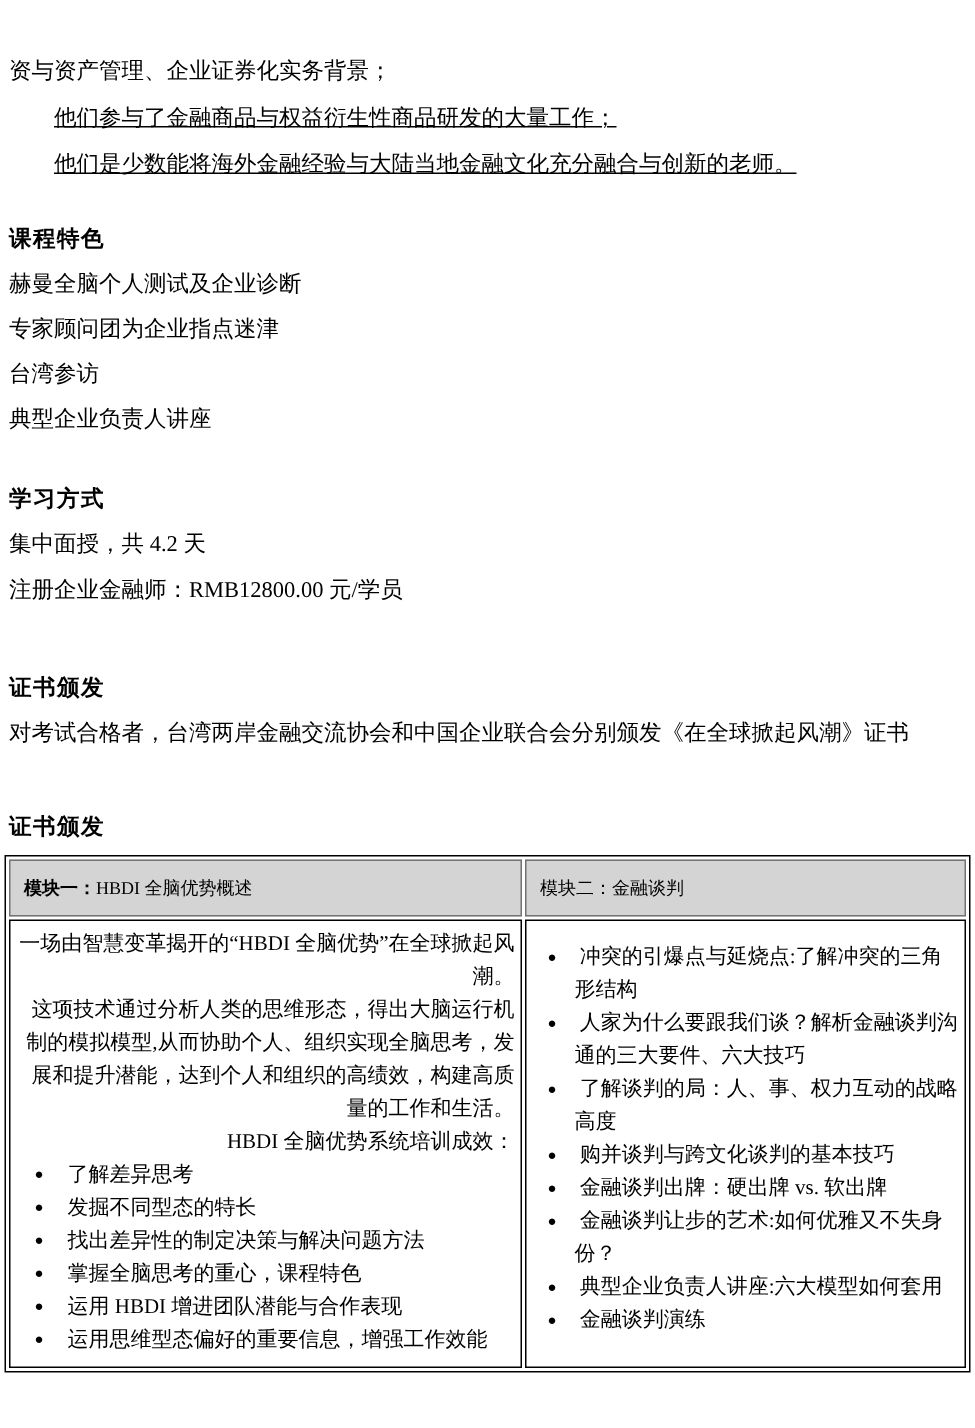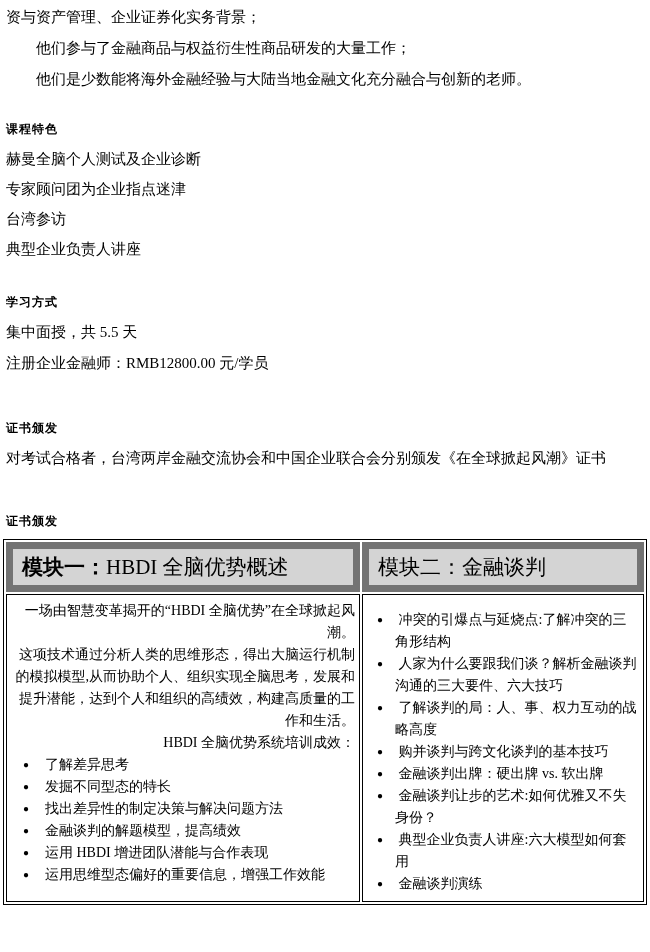--- a/index.html
+++ b/index.html
@@ -1,40 +1,40 @@
 <!DOCTYPE html>
 <html><head>
 <meta charset="utf-8">
 <style>
   html,body{margin:0;padding:0;}
   body{
     width:650px;height:952px;overflow:hidden;
     background:#ffffff;color:#000000;
     font-family:"Liberation Serif","DejaVu Serif",serif;
   }
-  .page{padding:2px 6px 0 6px;}
+  .page{padding:2px 6px 0 6px;margin-top:31px;}
   .line{margin:0;font-size:15px;line-height:31px;height:31px;}
-  .ind{padding-left:30px;}
-  .h{font-size:12px;font-weight:bold;margin:0;line-height:30px;height:30px;letter-spacing:1px;}
+  .ind{padding-left:30px;text-decoration:underline;}
+  .h{font-size:15px;font-weight:bold;margin:0;line-height:30px;height:30px;letter-spacing:1px;}
   .h-feat{margin-top:19px;}
   .item{line-height:30px;height:30px;}
   .h-method{margin-top:23px;}
   .h-fee{margin-top:30px;}
   .h-cert{margin-top:34px;}
   .h-curr{margin-top:32px;}
   table.modules{
     margin-top:3px;margin-left:-3px;
     width:644px;
     border-collapse:separate;border-spacing:2px;
     border:1px solid #000;
     table-layout:fixed;
   }
   th.hcell{
-    border:7px solid #737373;
-    text-align:left;font-size:21px;font-weight:normal;
+    border:1px solid #737373;
+    text-align:left;font-size:12px;font-weight:normal;
     padding:0 9px;height:36px;line-height:36px;
     white-space:nowrap;overflow:hidden;
   }
   th.c1{width:322px;}
   .bold{font-weight:bold;}
   td.bcell{
     border:1px solid #000;vertical-align:top;
     font-size:14px;line-height:22px;
     padding:5px 4px 6px 4px;
   }
@@ -55,21 +55,21 @@
   <p class="line ind">他们参与了金融商品与权益衍生性商品研发的大量工作；</p>
   <p class="line ind">他们是少数能将海外金融经验与大陆当地金融文化充分融合与创新的老师。</p>
 
   <h2 class="h h-feat">课程特色</h2>
   <p class="line item">赫曼全脑个人测试及企业诊断</p>
   <p class="line item">专家顾问团为企业指点迷津</p>
   <p class="line item">台湾参访</p>
   <p class="line item">典型企业负责人讲座</p>
 
   <h2 class="h h-method">学习方式</h2>
-  <p class="line">集中面授，共 5.5 天</p>
+  <p class="line">集中面授，共 4.2 天</p>
 
   <p class="line">注册企业金融师：RMB12800.00 元/学员</p>
 
   <h2 class="h h-cert">证书颁发</h2>
   <p class="line">对考试合格者，台湾两岸金融交流协会和中国企业联合会分别颁发《在全球掀起风潮》证书</p>
 
   <h2 class="h h-curr">证书颁发</h2>
 
   <table class="modules">
     <tbody>
@@ -78,21 +78,21 @@
       <th class="hcell bold" style="background:#d4d4d4;font-family:Liberation Serif, serif;">模块二：金融谈判</th>
     </tr>
     <tr>
       <td class="bcell">
         <p class="cp">一场由智慧变革揭开的“HBDI 全脑优势”在全球掀起风潮。</p>
         <p class="cp">这项技术通过分析人类的思维形态，得出大脑运行机制的模拟模型,从而协助个人、组织实现全脑思考，发展和提升潜能，达到个人和组织的高绩效，构建高质量的工作和生活。</p>
         <p class="cp">HBDI 全脑优势系统培训成效：</p>
         <p class="bl"><span class="dot">●</span><span class="txt">了解差异思考</span></p>
         <p class="bl"><span class="dot">●</span><span class="txt">发掘不同型态的特长</span></p>
         <p class="bl"><span class="dot">●</span><span class="txt">找出差异性的制定决策与解决问题方法</span></p>
-        <p class="bl"><span class="dot">●</span><span class="txt">金融谈判的解题模型，提高绩效</span></p>
+        <p class="bl"><span class="dot">●</span><span class="txt">掌握全脑思考的重心，课程特色</span></p>
         <p class="bl"><span class="dot">●</span><span class="txt">运用 HBDI 增进团队潜能与合作表现</span></p>
         <p class="bl"><span class="dot">●</span><span class="txt">运用思维型态偏好的重要信息，增强工作效能</span></p>
       </td>
       <td class="bcell rt">
         <p class="bl2"><span class="dot">●</span><span class="txt">冲突的引爆点与延烧点:了解冲突的三角形结构</span></p>
         <p class="bl2"><span class="dot">●</span><span class="txt">人家为什么要跟我们谈？解析金融谈判沟通的三大要件、六大技巧</span></p>
         <p class="bl2"><span class="dot">●</span><span class="txt">了解谈判的局：人、事、权力互动的战略高度</span></p>
         <p class="bl2"><span class="dot">●</span><span class="txt">购并谈判与跨文化谈判的基本技巧</span></p>
         <p class="bl2"><span class="dot">●</span><span class="txt">金融谈判出牌：硬出牌 vs. 软出牌</span></p>
         <p class="bl2"><span class="dot">●</span><span class="txt">金融谈判让步的艺术:如何优雅又不失身份？</span></p>

